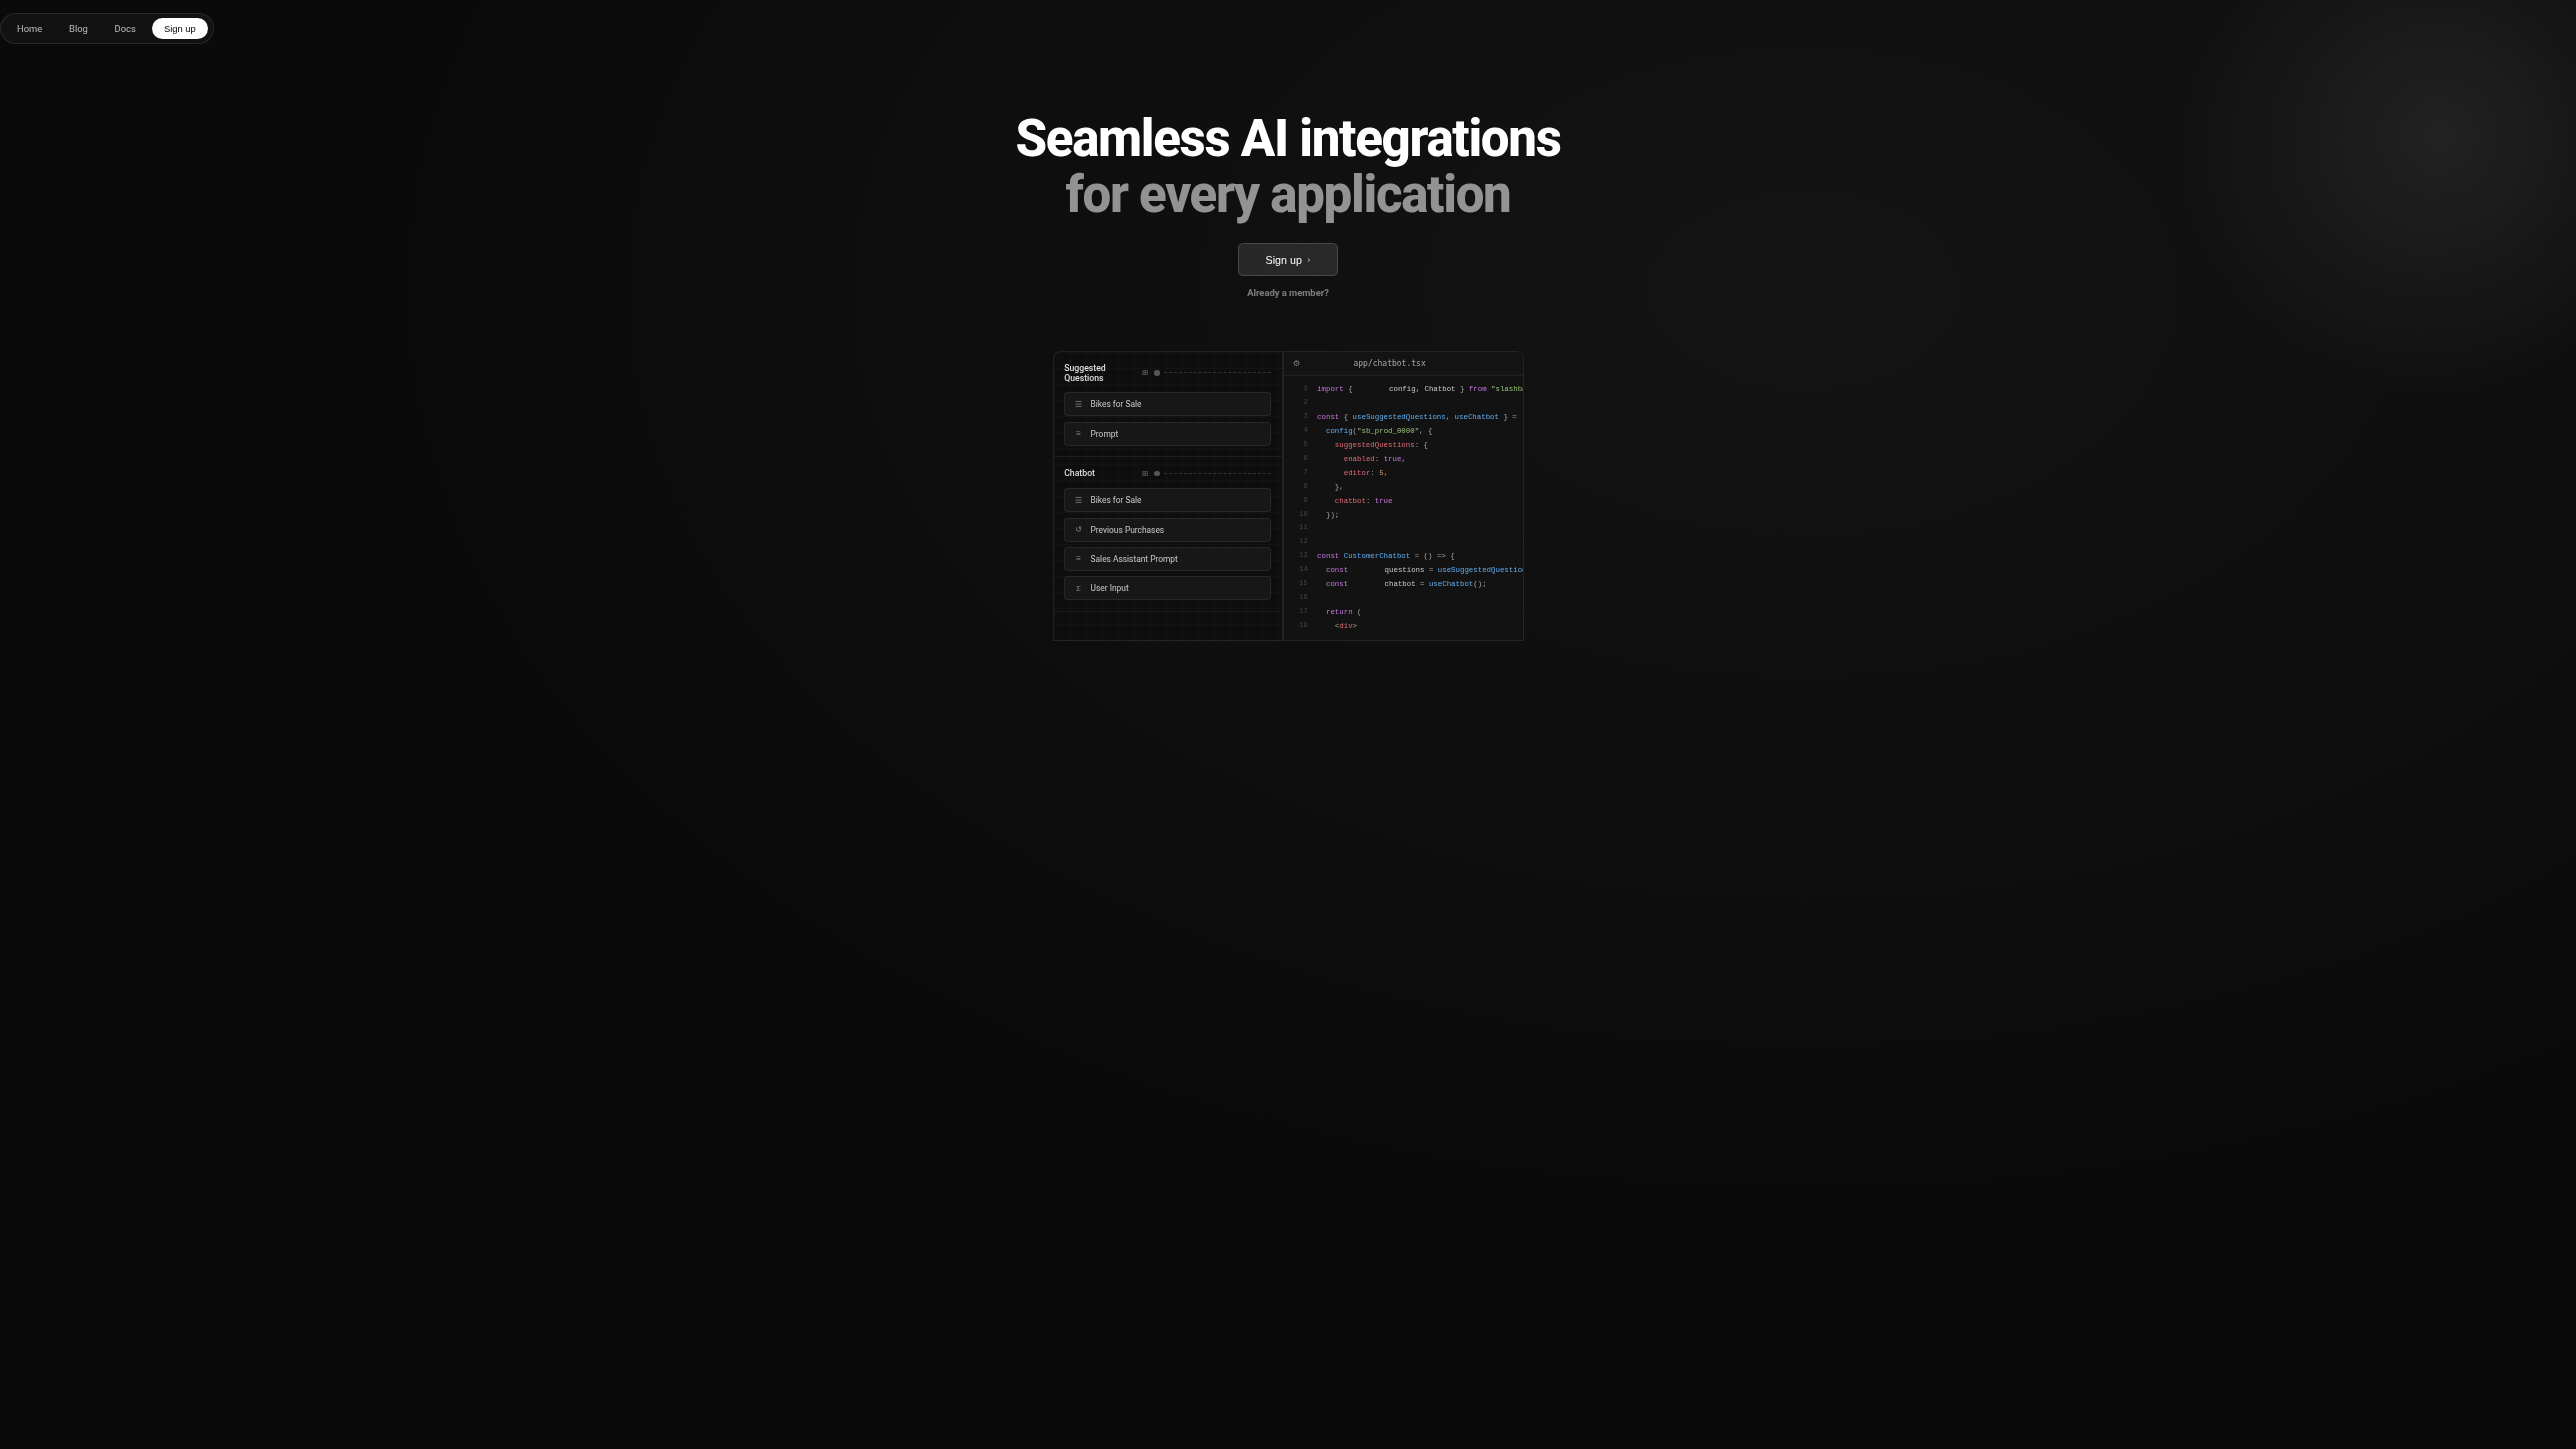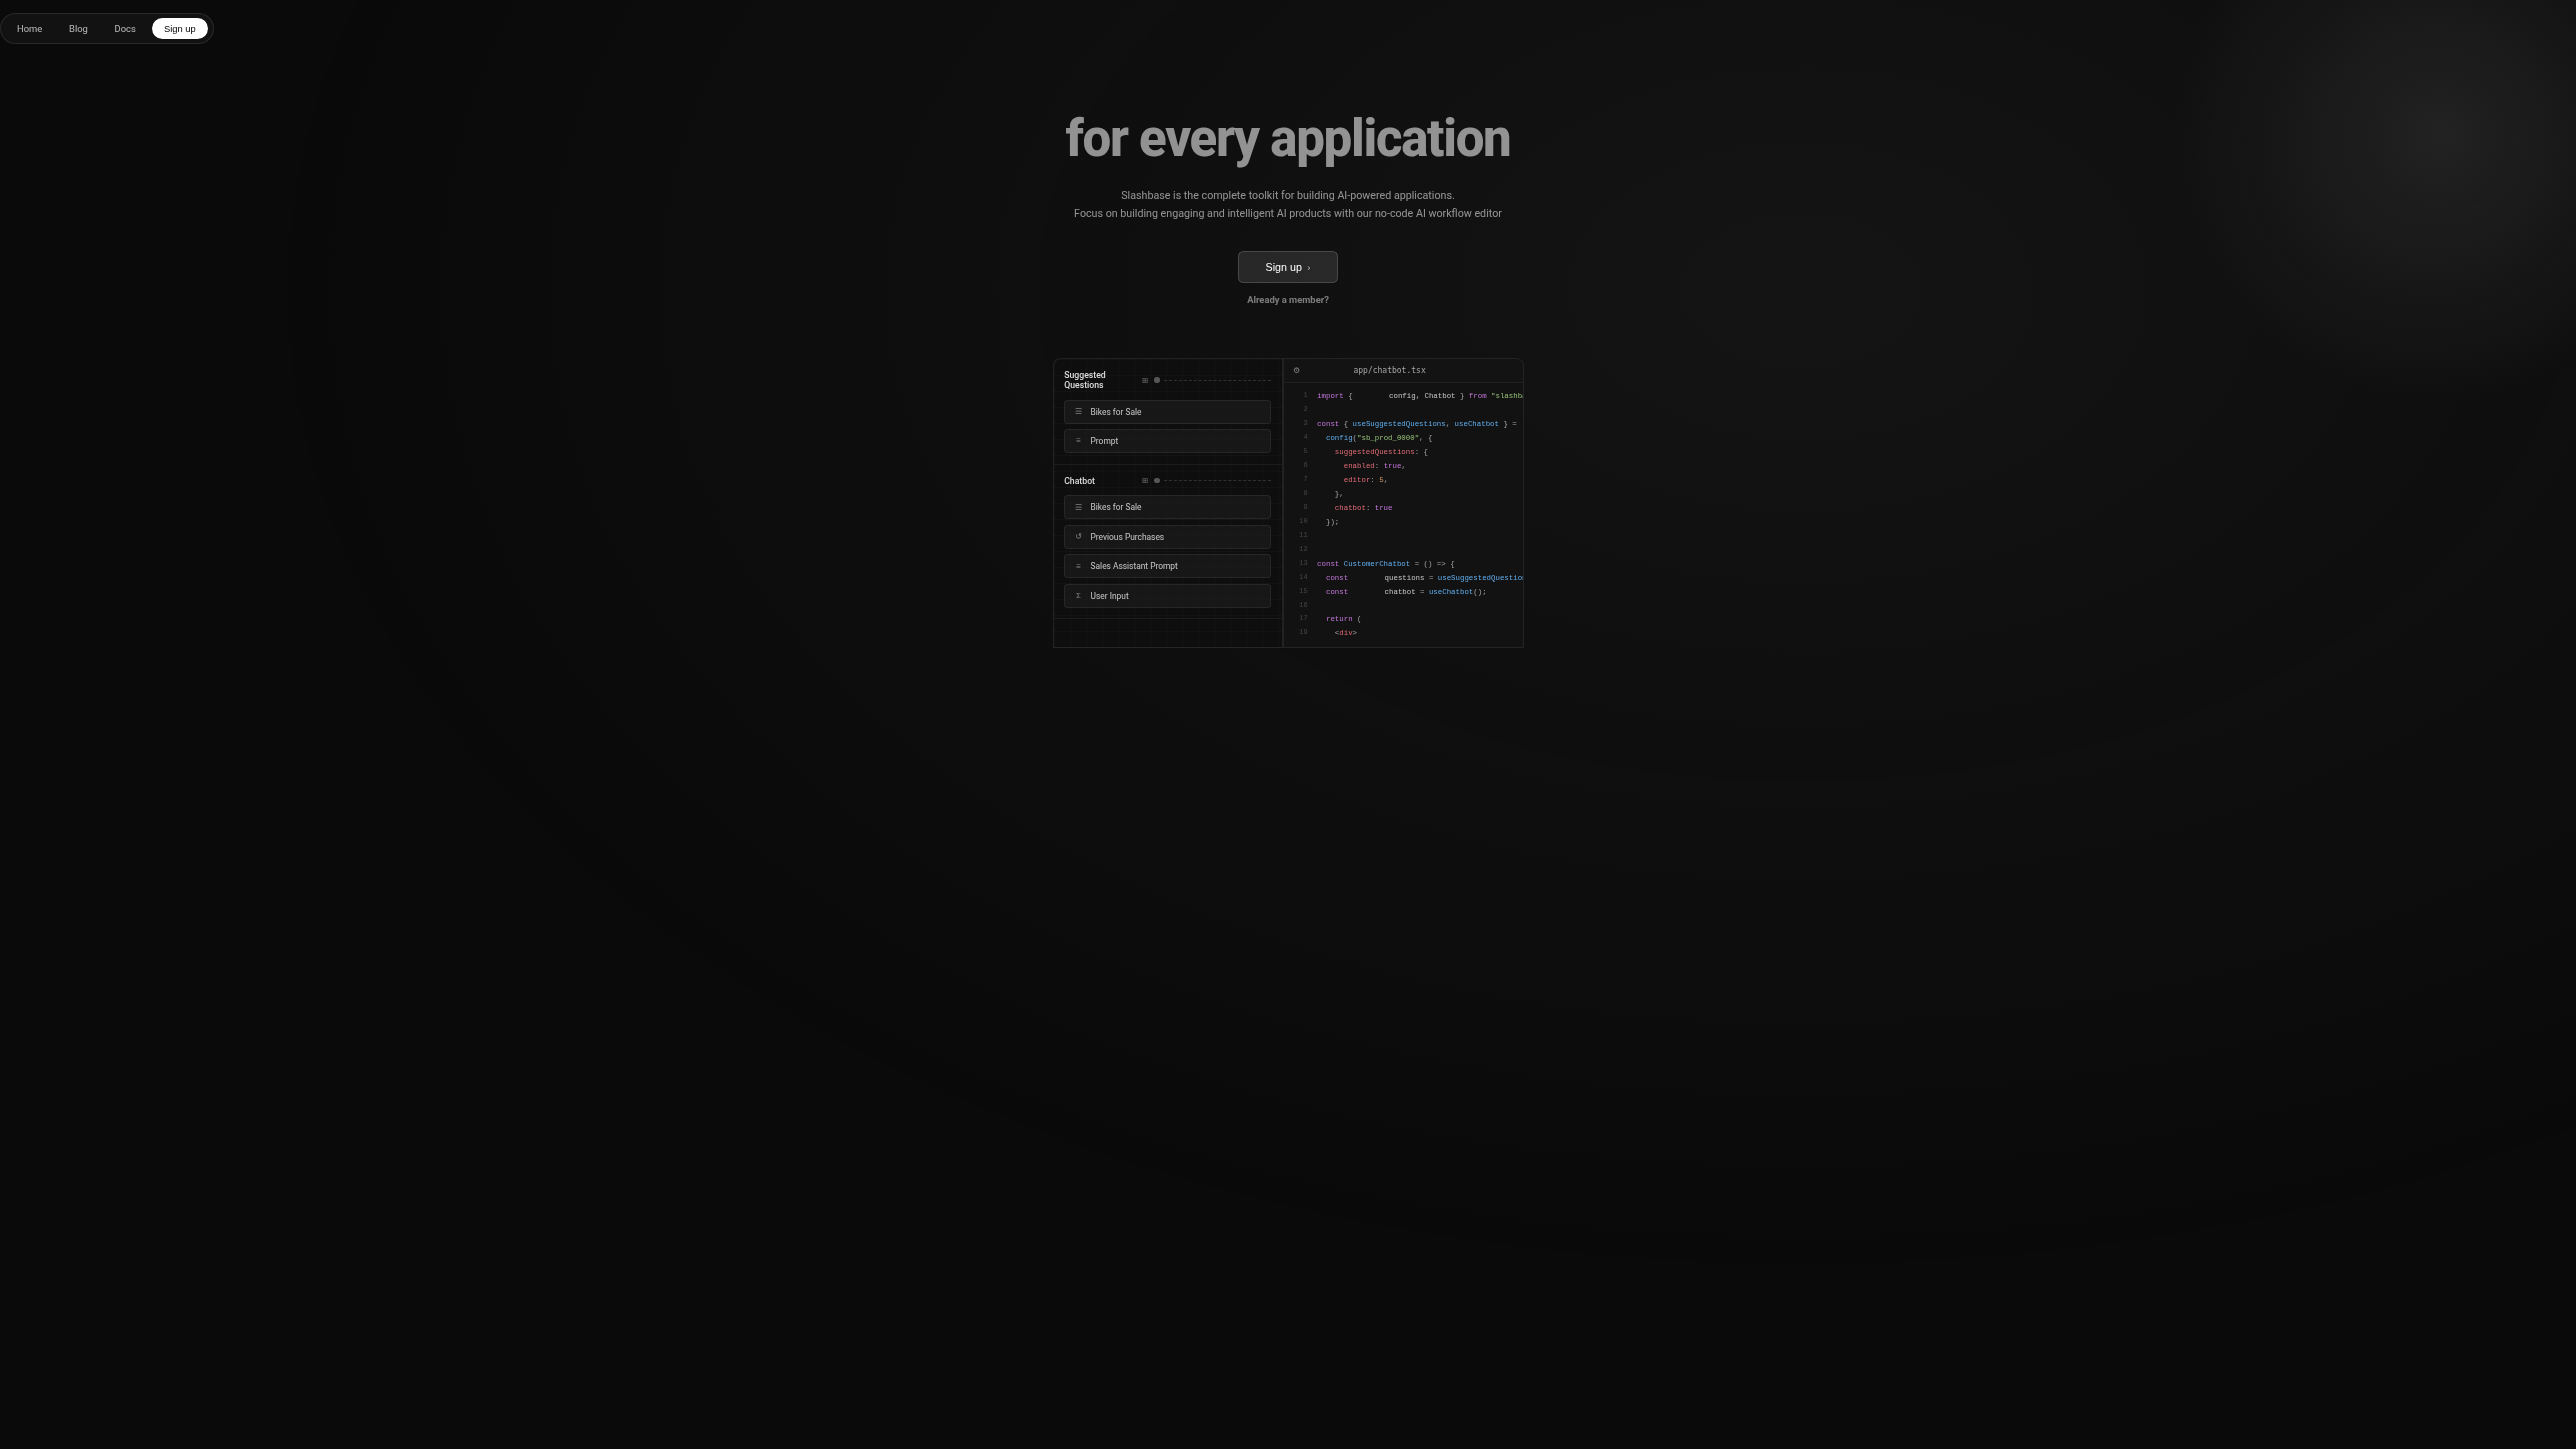--- a/index.html
+++ b/index.html
@@ -305,26 +305,23 @@
   <div class="nav-container">
     <a class="nav-link">Home</a>
     <a class="nav-link">Blog</a>
     <a class="nav-link">Docs</a>
     <button class="nav-signup">Sign up</button>
   </div>
 </nav>
 
 <section class="hero">
   <h1 class="hero-title">
+    <div class="line1">Seamless AI integrations</div>
     <div class="line2">for every application</div>
   </h1>
-  <p class="hero-subtitle">
-    <span>Slashbase is the complete toolkit for building AI-powered applications.</span><br>
-    <span>Focus on building engaging and intelligent AI products with our no-code AI workflow editor</span>
-  </p>
   <div class="hero-cta-container">
     <button class="hero-signup-btn">
       <span>Sign up</span>
       <span class="arrow">›</span>
     </button>
     <span class="hero-member-link">Already a member?</span>
   </div>
 </section>
 
 <div class="demo-section">

